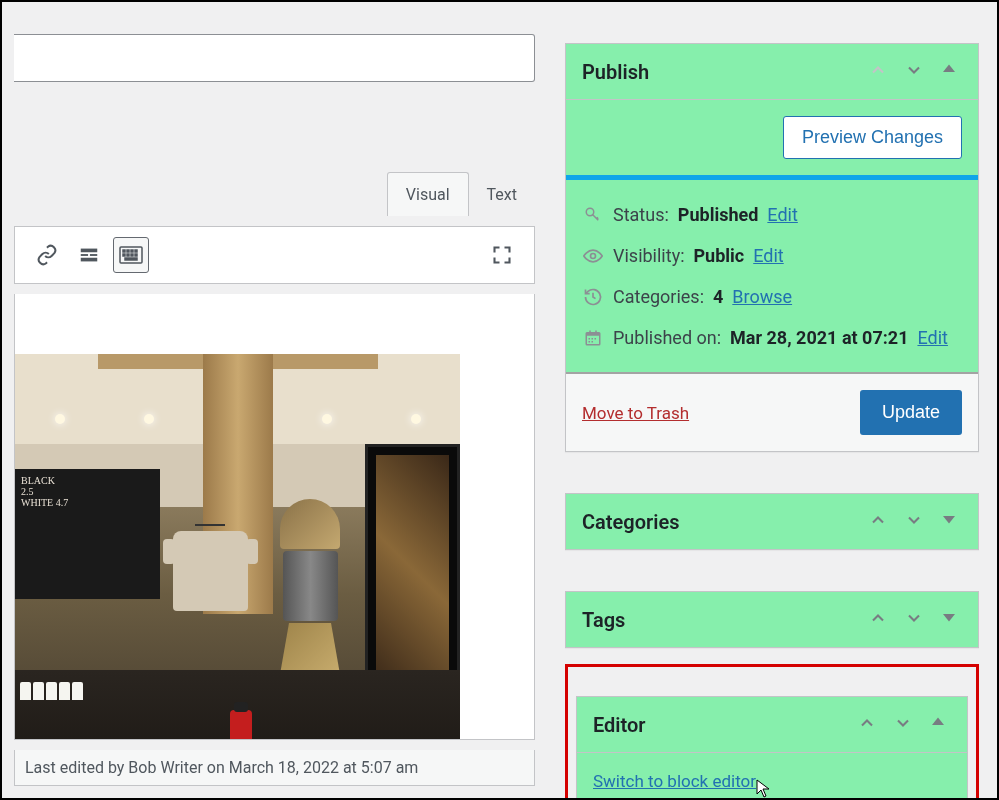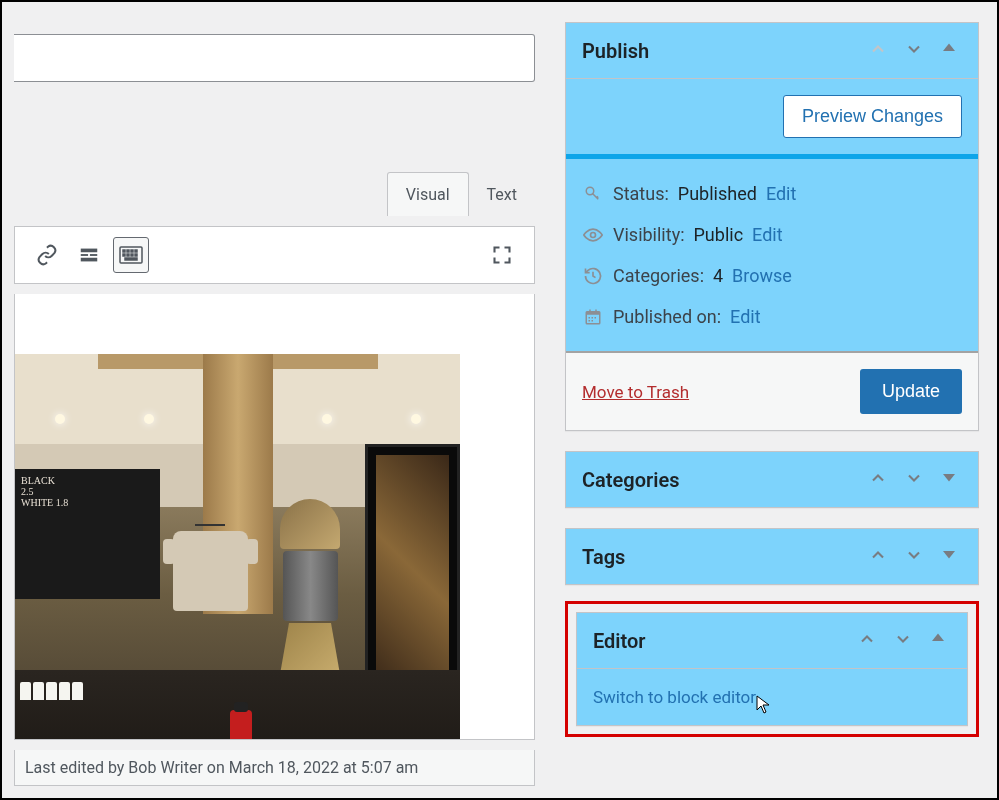--- a/index.html
+++ b/index.html
@@ -115,23 +115,24 @@
       color: #50575e;
     }
     .sidebar {
       width: 450px;
       padding: 20px 18px;
       display: flex;
       flex-direction: column;
       gap: 20px;
     }
     .meta-box {
-      background: #7dd3fc;
+      background: #86efac;
       border: 1px solid #c3c4c7;
       box-shadow: 0 1px 1px rgba(0,0,0,.04);
+      margin-top: 21px;
     }
     .meta-header {
       display: flex;
       align-items: center;
       justify-content: space-between;
       padding: 14px 16px;
       border-bottom: 1px solid #c3c4c7;
     }
     .meta-header.no-border { border-bottom: none; }
     .meta-title {
@@ -169,23 +170,24 @@
       font-size: 18px;
     }
     .misc-icon {
       color: #8c8f94;
       width: 22px;
       display: inline-flex;
       align-items: center;
       justify-content: center;
     }
     .misc-label { color: #3c434a; }
-    .misc-value { font-weight: 400; }
+    .misc-value { font-weight: 700; }
     .edit-link {
       color: #2271b1;
+      text-decoration: underline;
       cursor: pointer;
     }
     .publish-actions {
       display: flex;
       align-items: center;
       justify-content: space-between;
       padding: 16px;
       border-top: 2px solid #a3a3a3;
       background: #f6f7f7;
     }
@@ -308,21 +310,21 @@
             <div class="bulb"></div>
             <div class="bulb"></div>
             <div class="bulb"></div>
             <div class="bulb"></div>
             <div class="bulb"></div>
           </div>
         <div class="wood-beam"></div>
         <div class="chalkboard">
           <div style="font-size:10px">BLACK</div>
           <div style="font-size:10px">2.5</div>
-          <div style="font-size:10px">WHITE 1.8</div>
+          <div style="font-size:10px">WHITE 4.7</div>
         </div>
         <div class="tshirt-area">
             <div class="hanger"></div>
             <div class="tshirt"></div>
           </div>
         <div class="grinder">
             <div class="grinder-top"></div>
             <div class="grinder-mid"></div>
             <div class="grinder-base"></div>
           </div>
@@ -407,20 +409,21 @@
                 <line x1="8" y1="2" x2="8" y2="6" stroke="currentColor" stroke-width="2"></line>
                 <line x1="16" y1="2" x2="16" y2="6" stroke="currentColor" stroke-width="2"></line>
                 <rect x="6" y="12" width="2" height="2"></rect>
                 <rect x="10" y="12" width="2" height="2"></rect>
                 <rect x="14" y="12" width="2" height="2"></rect>
                 <rect x="6" y="16" width="2" height="2"></rect>
                 <rect x="10" y="16" width="2" height="2"></rect>
               </svg>
             </span>
           <span class="misc-label">Published on:</span>
+          <span class="misc-value">Mar 28, 2021 at 07:21</span>
           <span class="edit-link">Edit</span>
         </div>
       </div>
       <div class="publish-actions">
         <span class="trash-link">Move to Trash</span>
         <button class="update-btn">Update</button>
       </div>
     </div>
 
     <div class="meta-box">

